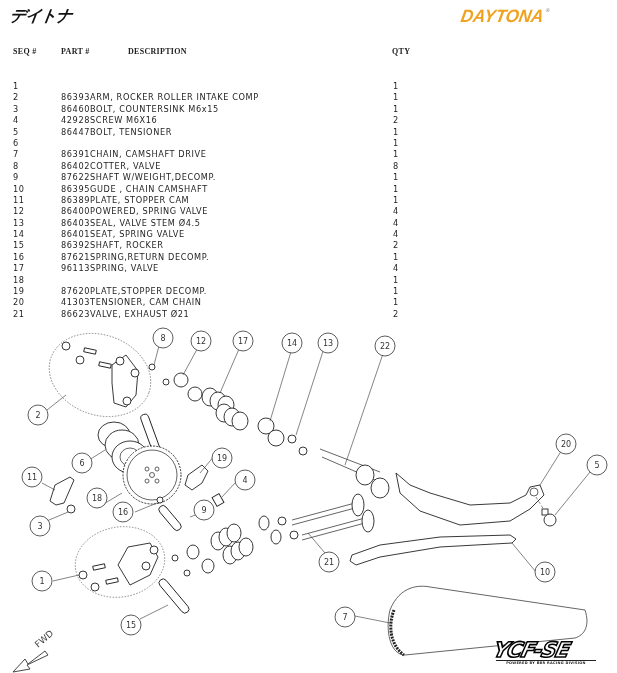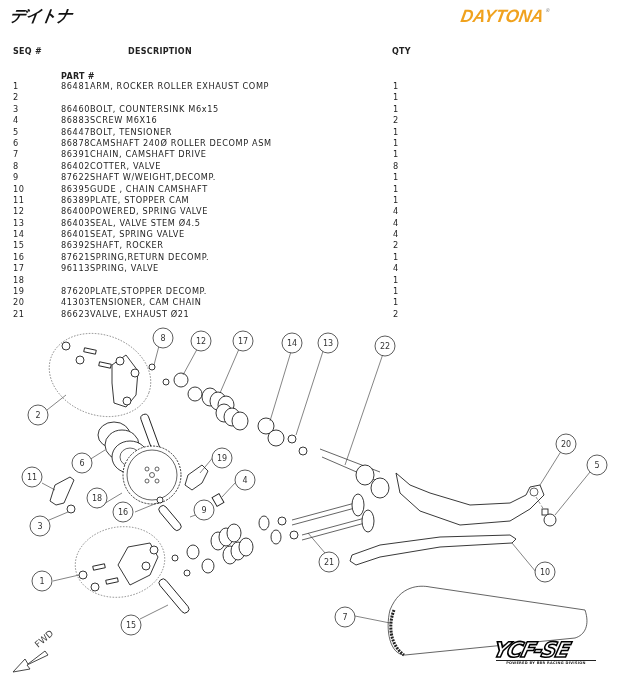--- a/index.html
+++ b/index.html
@@ -1,21 +1,21 @@
 <!DOCTYPE html>
 <html><head>
   <meta charset="utf-8">
   <style>
     html, body { margin: 0; padding: 0; background: #ffffff; }
     body { width: 617px; height: 673px; position: relative; overflow: hidden; font-family: "DejaVu Sans", sans-serif; color: #1a1a1a; }
     .logo-jp { position: absolute; left: 10px; top: 6px; font-family: "DejaVu Sans", sans-serif; font-weight: bold; font-style: italic; font-size: 16px; letter-spacing: -1px; color: #111; transform: skewX(-8deg); }
     .logo-brand { position: absolute; left: 461px; top: 7px; font-family: "Liberation Sans", sans-serif; font-weight: bold; font-style: italic; font-size: 17px; letter-spacing: 0px; color: #f0a21e; transform: skewX(-10deg) scaleY(1.05); }
     .logo-brand sup { font-size: 5px; color: #999; vertical-align: top; margin-left: 1px; }
-    .hdr { position: absolute; top: 47px; font-size: 8px; font-weight: bold; color: #222; letter-spacing: 0.3px; }
-    .hdr.seq { left: 13px; } .hdr.part { left: 61px; margin-top: 25px; } .hdr.desc { left: 128px; } .hdr.qty { left: 392px; }
+    .hdr { position: absolute; top: 47px; font-size: 8px; font-weight: bold; color: #222; letter-spacing: 0.3px; font-family: Liberation Serif, serif; }
+    .hdr.seq { left: 13px; } .hdr.part { left: 61px; } .hdr.desc { left: 128px; } .hdr.qty { left: 392px; }
     .rows { position: absolute; left: 0; top: 81px; width: 420px; }
     .row { position: relative; height: 11.4px; font-size: 8.2px; line-height: 11.4px; color: #1e1e1e; letter-spacing: 0.6px; }
     .row .seq { position: absolute; left: 13px; }
     .row .pd { position: absolute; left: 61px; white-space: nowrap; }
     .row .qty { position: absolute; left: 393px; }
     svg.diagram { position: absolute; left: 0; top: 325px; }
     .callout circle { fill: #fff; stroke: #333; stroke-width: 0.8; }
     .callout text { font-size: 8px; fill: #333; font-family: "DejaVu Sans", sans-serif; }
     .part-line { stroke: #222; stroke-width: 0.7; fill: none; }
     .part-fill { stroke: #222; stroke-width: 0.9; fill: #fff; }
@@ -33,45 +33,44 @@
 <div class="logo-brand"><span>DAYTONA</span><sup>®</sup></div>
 
 <div class="hdr seq">SEQ #</div>
 <div class="hdr part">PART #</div>
 <div class="hdr desc">DESCRIPTION</div>
 <div class="hdr qty">QTY</div>
 
 <div class="rows" id="rows">
     <div class="row">
       <span class="seq">1</span>
-      <span class="pd"><span>86481</span><span>ARM, ROCKER ROLLER EXHAUST COMP</span></span>
       <span class="qty">1</span>
     </div>
     <div class="row">
       <span class="seq">2</span>
+      <span class="pd"><span>86393</span><span>ARM, ROCKER ROLLER INTAKE COMP</span></span>
       <span class="qty">1</span>
     </div>
     <div class="row">
       <span class="seq">3</span>
       <span class="pd"><span>86460</span><span>BOLT, COUNTERSINK M6x15</span></span>
       <span class="qty">1</span>
     </div>
     <div class="row">
       <span class="seq">4</span>
-      <span class="pd"><span>86883</span><span>SCREW M6X16</span></span>
+      <span class="pd"><span>42928</span><span>SCREW M6X16</span></span>
       <span class="qty">2</span>
     </div>
     <div class="row">
       <span class="seq">5</span>
       <span class="pd"><span>86447</span><span>BOLT, TENSIONER</span></span>
       <span class="qty">1</span>
     </div>
     <div class="row">
       <span class="seq">6</span>
-      <span class="pd"><span>86878</span><span>CAMSHAFT 240Ø ROLLER DECOMP ASM</span></span>
       <span class="qty">1</span>
     </div>
     <div class="row">
       <span class="seq">7</span>
       <span class="pd"><span>86391</span><span>CHAIN, CAMSHAFT DRIVE</span></span>
       <span class="qty">1</span>
     </div>
     <div class="row">
       <span class="seq">8</span>
       <span class="pd"><span>86402</span><span>COTTER, VALVE</span></span>

